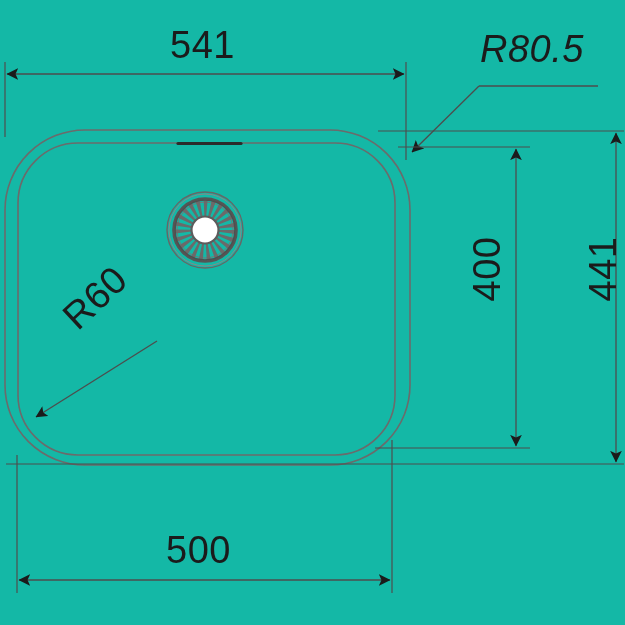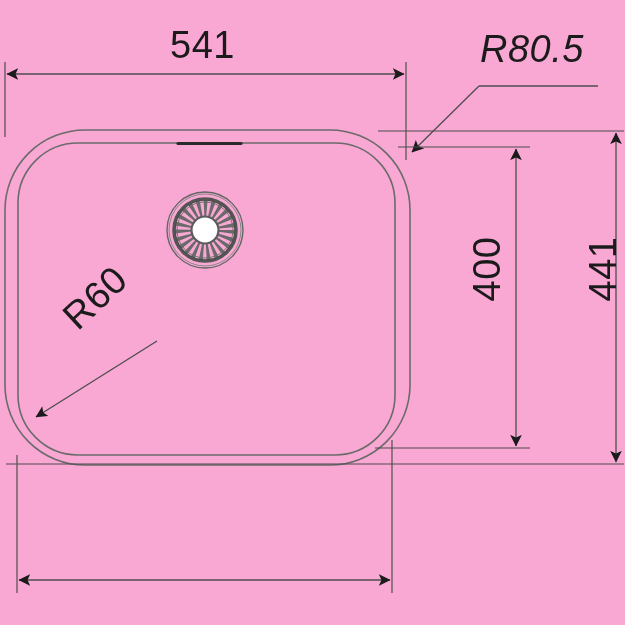--- a/index.html
+++ b/index.html
@@ -7,21 +7,21 @@
     padding: 0;
     background: #ffffff;
   }
   body {
     font-family: "Liberation Sans", sans-serif;
   }
   #canvas {
     position: relative;
     width: 625px;
     height: 625px;
-    background: #f9a8d4;
+    background: #14b8a6;
     overflow: hidden;
   }
   svg.drawing {
     position: absolute;
     left: 0;
     top: 0;
     width: 625px;
     height: 625px;
   }
   .dim-label {
@@ -158,16 +158,17 @@
   </svg>
 
   <div class="dim-label" id="label-541">541</div>
 
   <div class="dim-label" id="label-r805">R80.5</div>
 
   <div class="dim-label" id="label-400">400</div>
 
   <div class="dim-label" id="label-441">441</div>
 
+  <div class="dim-label" id="label-500">500</div>
 
   <div class="dim-label" id="label-r60">R60</div>
 
 </div>
 
 </body></html>

